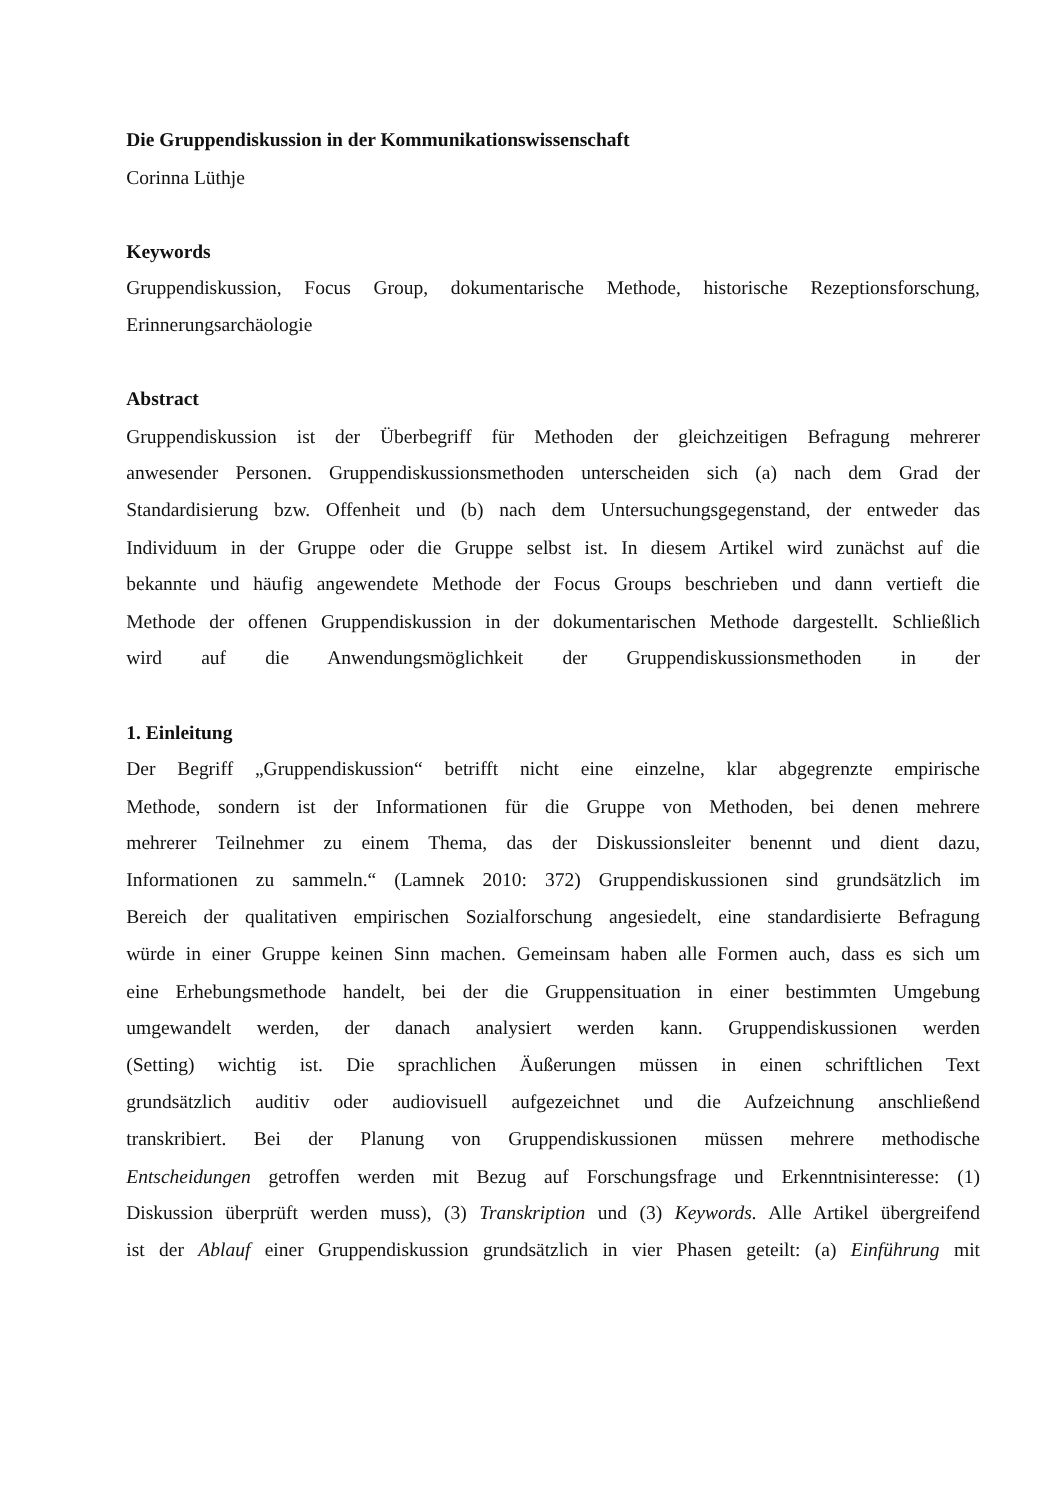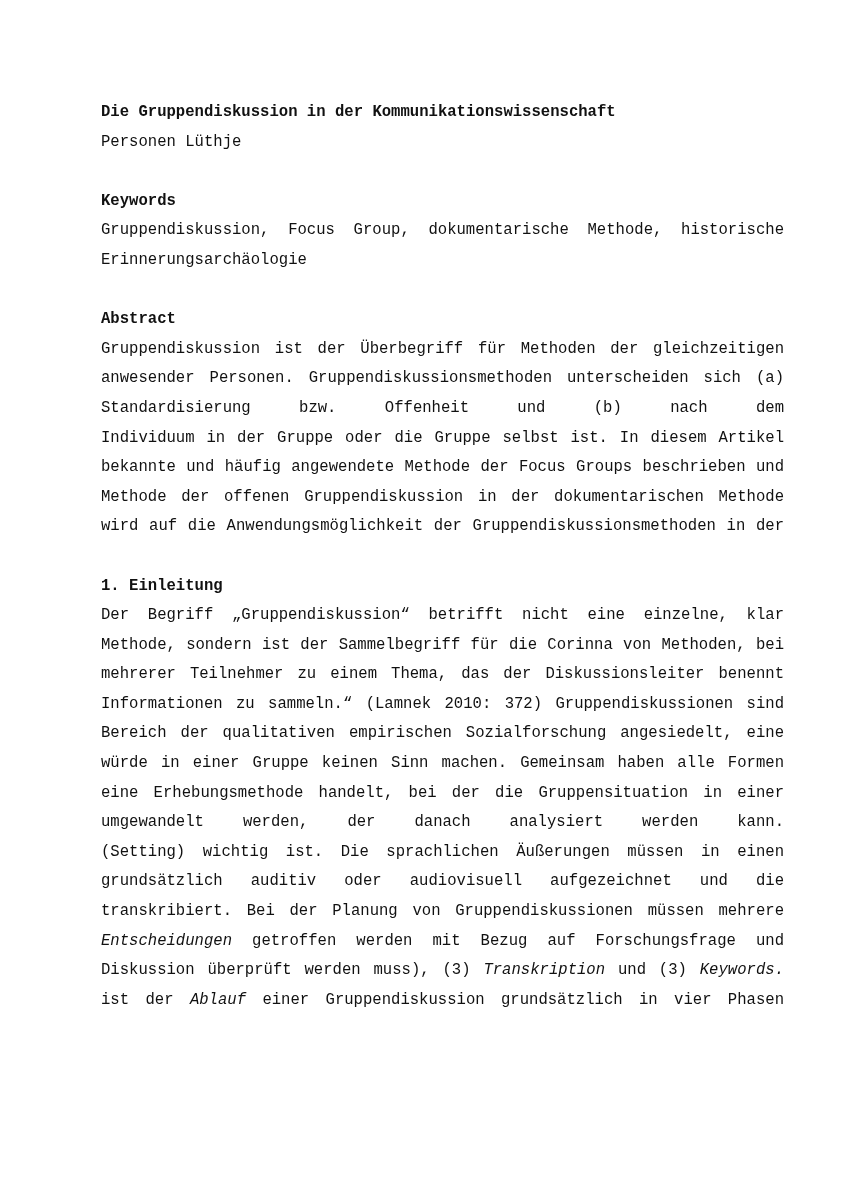--- a/index.html
+++ b/index.html
@@ -1,56 +1,56 @@
 <!DOCTYPE html>
 <html><head>
 <meta charset="utf-8">
 <style>
   html, body { margin: 0; padding: 0; background: #ffffff; }
   body { width: 850px; height: 1202px; position: relative; overflow: hidden; }
   .page {
     position: absolute; left: 101px; top: 98px; width: 683px;
-    font-family: Liberation Mono, monospace;
+    font-family: Liberation Serif, serif;
     font-size: 15.6px; color: #111111;
   }
   .ln {
     display: block; height: 29.6px; line-height: 29.6px;
     white-space: nowrap; overflow: visible;
   }
   .ln.j { text-align: justify; text-align-last: justify; white-space: normal; height: 29.6px; overflow: hidden; }
   .b { font-weight: bold; }
   .gap { height: 29.6px; }
   i { font-style: italic; }
 </style>
 </head>
 <body>
 
 <div class="page">
   <span class="ln b">Die Gruppendiskussion in der Kommunikationswissenschaft</span>
-  <span class="ln">Personen Lüthje</span>
+  <span class="ln">Corinna Lüthje</span>
   <div class="gap"></div>
 
   <span class="ln b">Keywords</span>
   <span class="ln j">Gruppendiskussion, Focus Group, dokumentarische Methode, historische Rezeptionsforschung,</span>
   <span class="ln">Erinnerungsarchäologie</span>
   <div class="gap"></div>
 
   <span class="ln b">Abstract</span>
   <span class="ln j">Gruppendiskussion ist der Überbegriff für Methoden der gleichzeitigen Befragung mehrerer</span>
   <span class="ln j">anwesender Personen. Gruppendiskussionsmethoden unterscheiden sich (a) nach dem Grad der</span>
   <span class="ln j">Standardisierung bzw. Offenheit und (b) nach dem Untersuchungsgegenstand, der entweder das</span>
   <span class="ln j">Individuum in der Gruppe oder die Gruppe selbst ist. In diesem Artikel wird zunächst auf die</span>
   <span class="ln j">bekannte und häufig angewendete Methode der Focus Groups beschrieben und dann vertieft die</span>
   <span class="ln j">Methode der offenen Gruppendiskussion in der dokumentarischen Methode dargestellt. Schließlich</span>
   <span class="ln j">wird auf die Anwendungsmöglichkeit der Gruppendiskussionsmethoden in der</span>
   <div class="gap"></div>
 
   <span class="ln b">1. Einleitung</span>
   <span class="ln j">Der Begriff „Gruppendiskussion“ betrifft nicht eine einzelne, klar abgegrenzte empirische</span>
-  <span class="ln j">Methode, sondern ist der Sammelbegriff für die Corinna von Methoden, bei denen mehrere</span>
+  <span class="ln j">Methode, sondern ist der Informationen für die Gruppe von Methoden, bei denen mehrere</span>
   <span class="ln j">mehrerer Teilnehmer zu einem Thema, das der Diskussionsleiter benennt und dient dazu,</span>
   <span class="ln j">Informationen zu sammeln.“ (Lamnek 2010: 372) Gruppendiskussionen sind grundsätzlich im</span>
   <span class="ln j">Bereich der qualitativen empirischen Sozialforschung angesiedelt, eine standardisierte Befragung</span>
   <span class="ln j">würde in einer Gruppe keinen Sinn machen. Gemeinsam haben alle Formen auch, dass es sich um</span>
   <span class="ln j">eine Erhebungsmethode handelt, bei der die Gruppensituation in einer bestimmten Umgebung</span>
   <span class="ln j">umgewandelt werden, der danach analysiert werden kann. Gruppendiskussionen werden</span>
   <span class="ln j">(Setting) wichtig ist. Die sprachlichen Äußerungen müssen in einen schriftlichen Text</span>
   <span class="ln j">grundsätzlich auditiv oder audiovisuell aufgezeichnet und die Aufzeichnung anschließend</span>
   <span class="ln j">transkribiert. Bei der Planung von Gruppendiskussionen müssen mehrere methodische</span>
   <span class="ln j rich"><i>Entscheidungen</i><span> getroffen werden mit Bezug auf Forschungsfrage und Erkenntnisinteresse: (1)</span></span>

